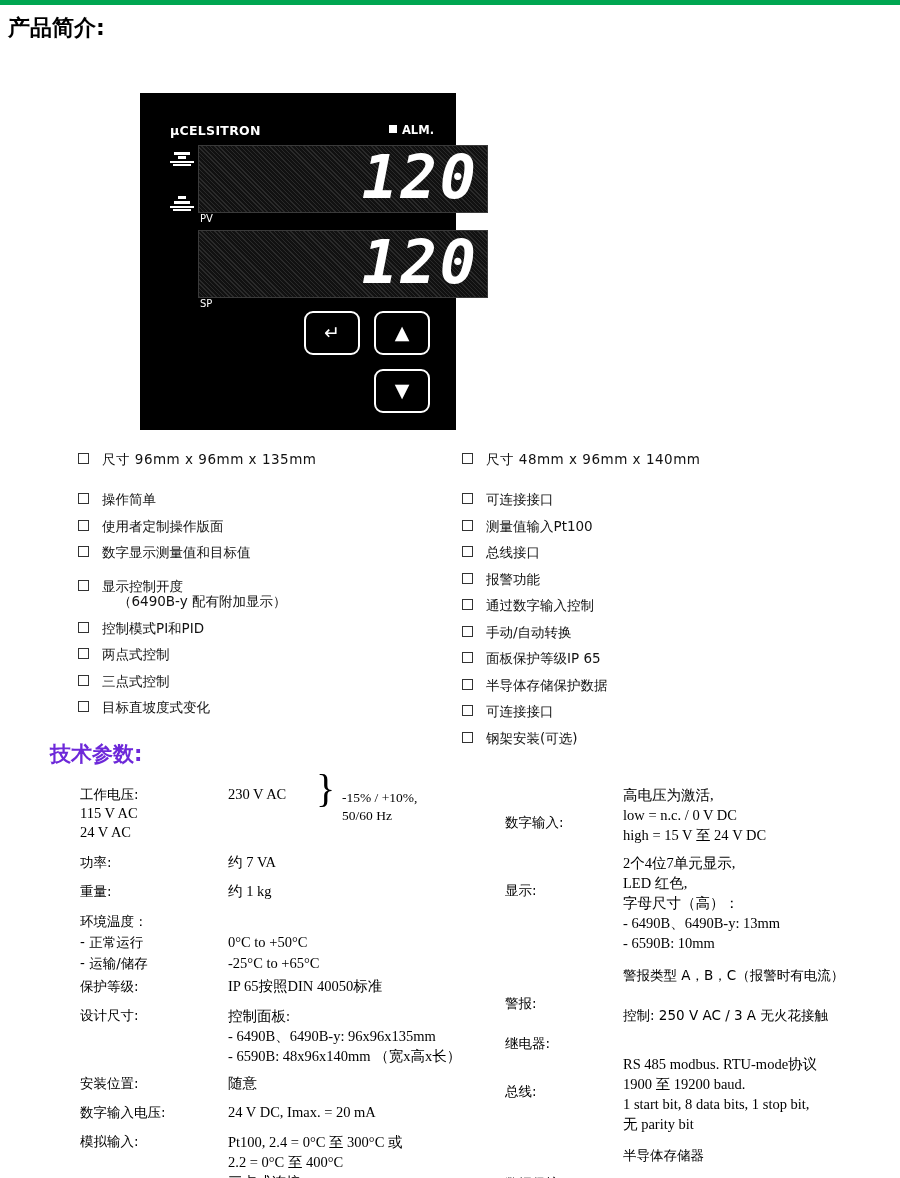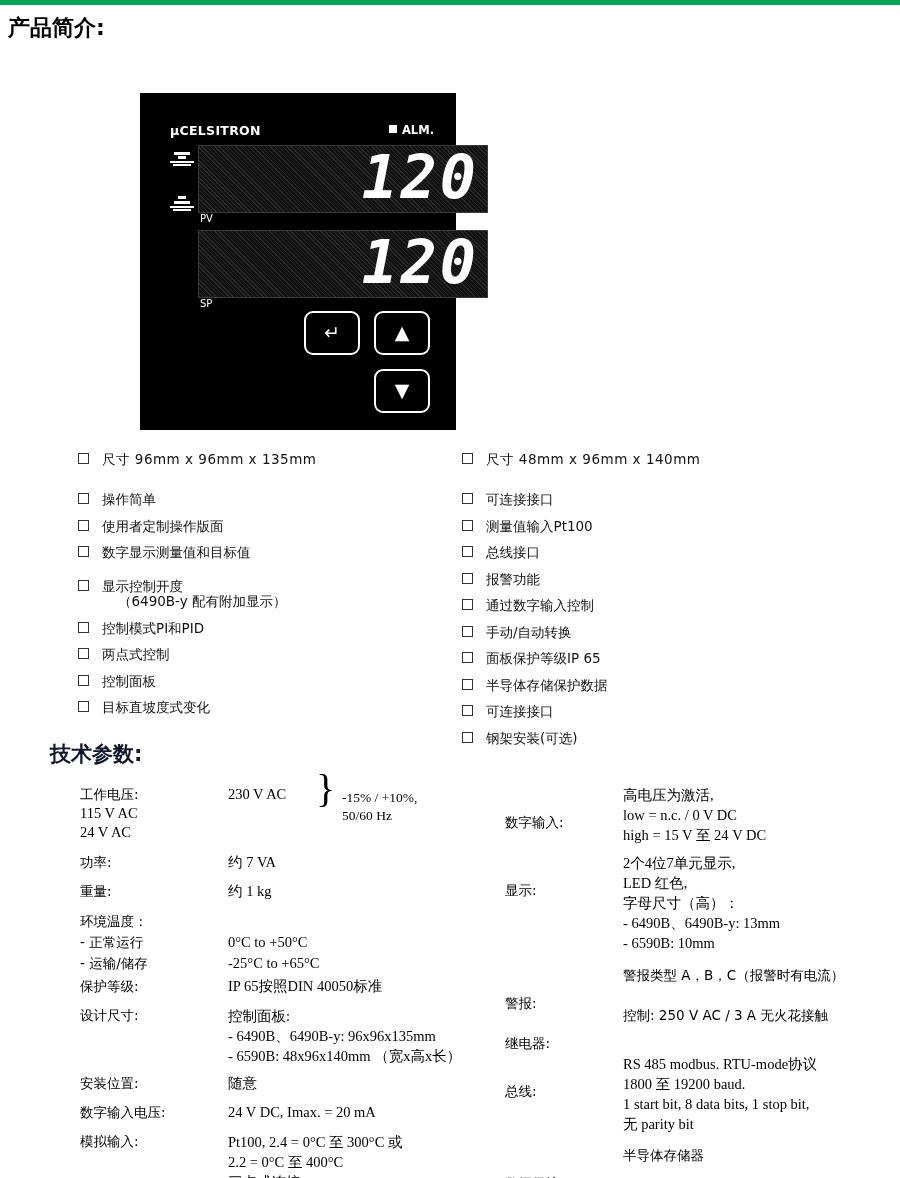--- a/index.html
+++ b/index.html
@@ -35,21 +35,21 @@
     font-weight: bold;
     font-family: "DejaVu Sans", sans-serif;
     letter-spacing: 0px;
   }
   .h-tech {
     position: absolute;
     left: 50px; top: 735px;
     font-size: 21px;
     font-weight: bold;
     font-family: "DejaVu Sans", sans-serif;
-    color: #0f172a;
+    color: #6d28d9;
   }
 
   
   .device {
     position: absolute;
     left: 140px; top: 88px;
     width: 316px; height: 337px;
     background: #000;
   }
   .dev-brand {
@@ -241,21 +241,21 @@
   <div class="features">
     <div class="col-left">
       <div class="feat dims"><span class="box"></span><span>尺寸 96mm x 96mm x 135mm</span></div>
       <div class="feat"><span class="box"></span><span>操作简单</span></div>
       <div class="feat"><span class="box"></span><span>使用者定制操作版面</span></div>
       <div class="feat"><span class="box"></span><span>数字显示测量值和目标值</span></div>
       <div class="feat spacer-top nogap"><span class="box"></span><span>显示控制开度</span></div>
       <div class="feat sub"><span>（6490B-y 配有附加显示）</span></div>
       <div class="feat"><span class="box"></span><span>控制模式PI和PID</span></div>
       <div class="feat"><span class="box"></span><span>两点式控制</span></div>
-      <div class="feat"><span class="box"></span><span>控制面板</span></div>
+      <div class="feat"><span class="box"></span><span>三点式控制</span></div>
       <div class="feat"><span class="box"></span><span>目标直坡度式变化</span></div>
     </div>
 
     <div class="col-right">
       <div class="feat dims"><span class="box"></span><span>尺寸 48mm x 96mm x 140mm</span></div>
       <div class="feat"><span class="box"></span><span>可连接接口</span></div>
       <div class="feat"><span class="box"></span><span>测量值输入Pt100</span></div>
       <div class="feat"><span class="box"></span><span>总线接口</span></div>
       <div class="feat"><span class="box"></span><span>报警功能</span></div>
       <div class="feat"><span class="box"></span><span>通过数字输入控制</span></div>
@@ -357,21 +357,21 @@
       </div>
 
       <div class="srow" style="height:38px;">
         <span class="slabel">继电器:</span>
         <span class="sval cn">控制: 250 V AC / 3 A 无火花接触</span>
       </div>
 
       <div class="srow" style="height:82px;">
         <span class="slabel">总线:</span>
         <span class="sval" style="display:block; line-height:20px;">RS 485 modbus.  RTU-mode协议
-1800 至 19200 baud.
+1900 至 19200 baud.
 1 start bit, 8 data bits, 1 stop bit,
 无 parity bit</span>
       </div>
 
       <div class="srow">
         <span class="slabel">数据保护:</span>
         <span class="sval cn">半导体存储器</span>
       </div>
 
     </div>

